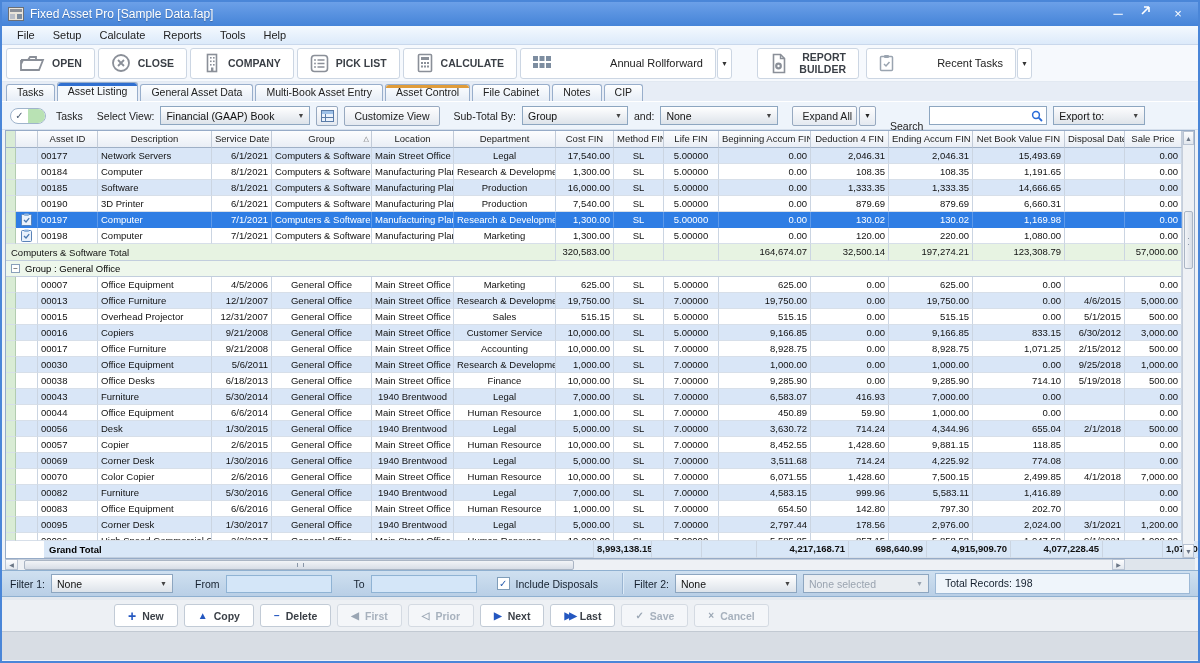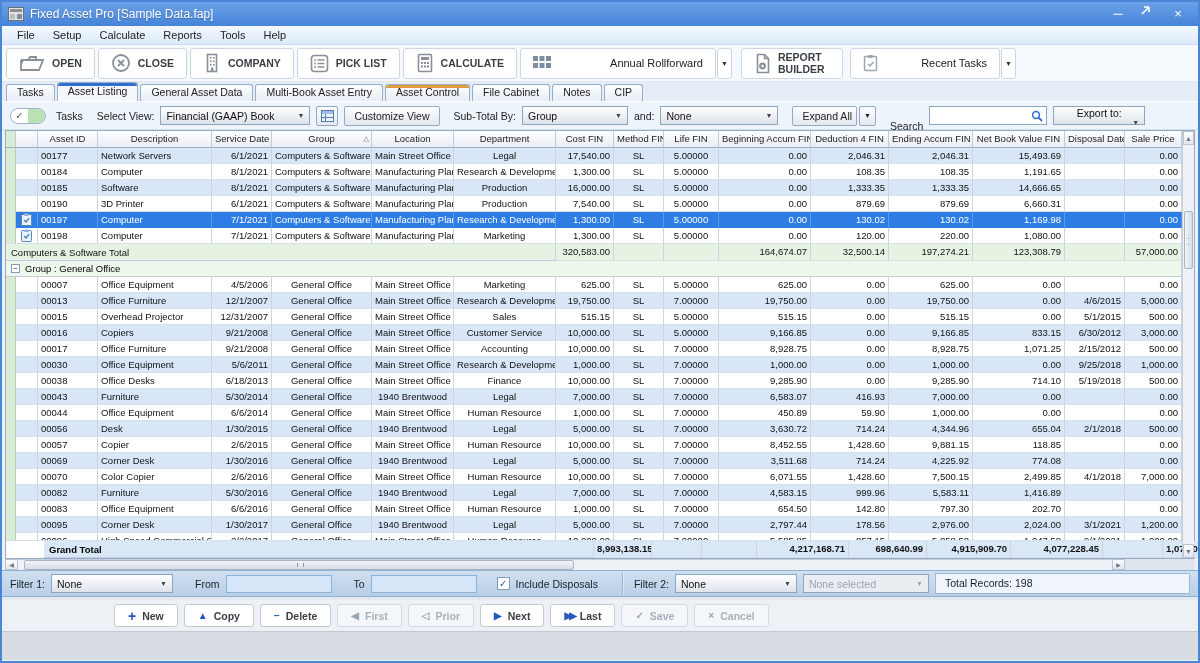--- a/index.html
+++ b/index.html
@@ -25,21 +25,21 @@
   
   .tabwrap{height:20px;background:#e7edf6;display:flex;align-items:flex-end;padding:0 4px;border-bottom:1px solid #fff;}
   .tab{height:17px;line-height:15px;font-size:10.5px;color:#222;background:linear-gradient(#fdfeff,#e6edf6);border:1px solid #98aecb;border-bottom:none;border-radius:3px 3px 0 0;padding:0 10px;margin-right:2px;position:relative;}
   .tab.active{background:#f4f8fc;font-weight:normal;height:19px;line-height:17px;}
   .tab .accent{position:absolute;top:0;left:0;right:0;height:3px;border-radius:3px 3px 0 0;}
   
   .controlbar{height:28px;background:#eef4fb;display:flex;align-items:center;padding:0 8px;gap:6px;font-size:10.5px;color:#222;border-bottom:1px solid #d5dfec;}
   .toggle{width:36px;height:16px;border:1px solid #9fb4cc;border-radius:8px;background:#fff;display:flex;overflow:hidden;}
   .toggle .chk{width:17px;text-align:center;color:#4a5a6e;font-size:10px;line-height:14px;}
   .toggle .on{flex:1;background:#b9e2b4;}
-  .combo{height:19px;background:linear-gradient(#ffffff,#dde3ea);border:1px solid #8da6c0;display:flex;align-items:center;padding:0 5px;font-size:10.5px;color:#111;}
+  .combo{height:19px;background:linear-gradient(#ffffff,#dde3ea);border:1px solid #8da6c0;display:flex;align-items:center;padding:8px 5px;font-size:10.5px;color:#111;}
   .combo .arr{margin-left:auto;padding-left:5px;font-size:7px;color:#444;}
   .combo.disabled{background:#e9edf1;color:#9aa4b0;}
   .rbtn{height:20px;background:linear-gradient(#fdfdfe,#e4e9f0);border:1px solid #97a9c0;border-radius:2px;padding:0 9px;font-size:10.5px;color:#222;display:flex;align-items:center;}
   .iconbtn{width:22px;height:20px;background:linear-gradient(#fdfdfe,#e4e9f0);border:1px solid #97a9c0;border-radius:2px;display:flex;align-items:center;justify-content:center;}
   .searchbox{width:118px;height:19px;background:#fff;border:1px solid #8da6c0;display:flex;align-items:center;}
   .searchbox input{border:none;outline:none;flex:1;width:60px;font-size:10.5px;padding:0 4px;background:transparent;}
   
   .gridwrap{margin:0 3px;width:1190px;border:1px solid #96abc7;background:#fff;display:flex;}
   .gridmain{width:1176px;}
   .grow{display:grid;grid-template-columns:10px 22px 60px 114px 60px 100px 82px 102px 58px 50px 55px 92px 78px 84px 92px 60px 57px;height:16px;}
@@ -200,21 +200,21 @@
               <rect x="13" y="0" width="5" height="5"></rect>
               <rect x="0" y="7" width="5" height="5"></rect>
               <rect x="6.5" y="7" width="5" height="5"></rect>
               <rect x="13" y="7" width="5" height="5"></rect>
             </g>
           </svg>
         </span>
       <span class="lbl">Annual Rollforward</span>
     </div>
     <div class="tbarrow">▼</div>
-    <div class="tbtn" style="margin-left:6px;">
+    <div class="tbtn" style="margin-left:22px;text-align:right;">
       <span>
           <svg width="17" height="21" viewBox="0 0 17 21">
             <path d="M3.5 1.5 h7 l4 4 v14 h-11 z" fill="none" stroke="#8a8f98" stroke-width="1.6"></path>
             <path d="M10.5 1.5 v4 h4" fill="none" stroke="#8a8f98" stroke-width="1.4"></path>
             <circle cx="8.5" cy="13" r="3.4" fill="#8a8f98"></circle>
             <circle cx="8.5" cy="13" r="1.2" fill="#fff"></circle>
           </svg>
         </span>
       <span class="twolines">REPORT BUILDER</span>
     </div>
@@ -278,21 +278,21 @@
     <span style="margin-left:8px;margin-top:20px;">Search</span>
     <span class="searchbox">
       <input style="">
       <span style="padding-right:3px;">
           <svg width="12" height="12" viewBox="0 0 12 12">
             <circle cx="5" cy="5" r="3.4" fill="none" stroke="#2b6cd8" stroke-width="1.5"></circle>
             <path d="M7.6 7.6 L11 11" stroke="#2b6cd8" stroke-width="1.8"></path>
           </svg>
         </span>
     </span>
-    <span class="combo" style="width:92px;background:linear-gradient(#fdfdfe,#dfe4ea);flex-direction:column;">
+    <span class="combo" style="width:92px;background:linear-gradient(#fdfdfe,#dfe4ea);">
         <span>Export to:</span>
         <span class="arr">▼</span>
       </span>
   </div>
 
   <div class="gridwrap">
     <div class="gridmain">
       <div class="grow ghead" id="grid-header">
           <div class="cell c0"></div>
           <div class="cell c1"></div>

